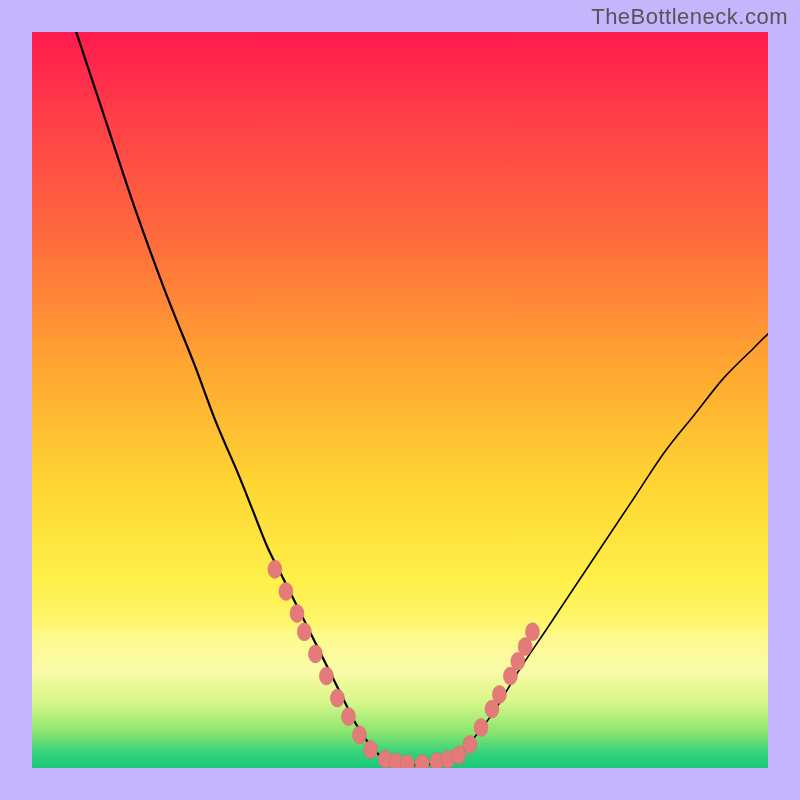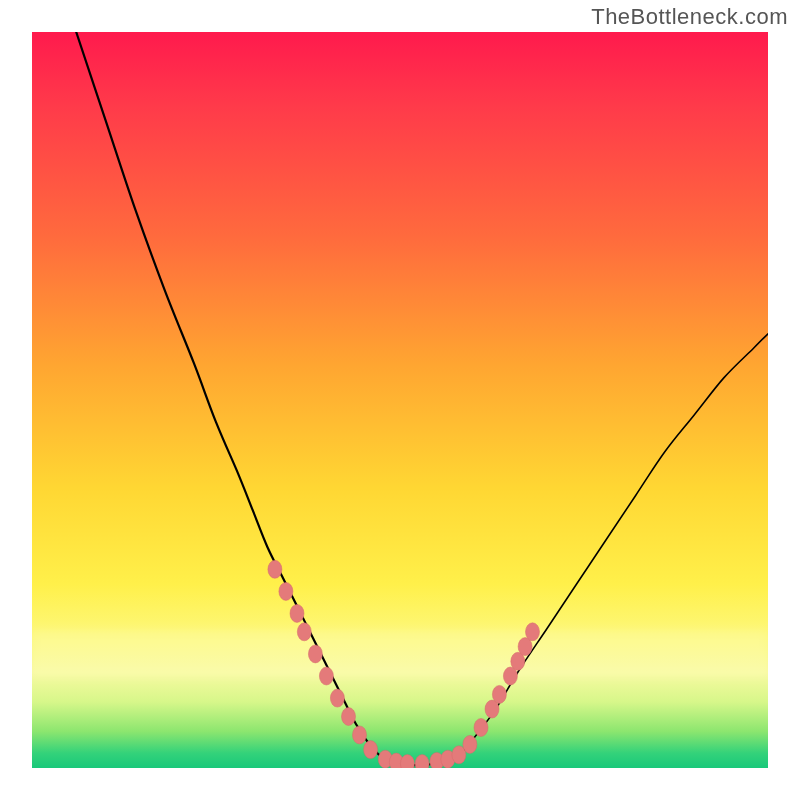--- a/index.html
+++ b/index.html
@@ -9,21 +9,21 @@
     height: 800px;
     background: #000;
     font-family: Arial, Helvetica, sans-serif;
   }
   .frame {
     position: absolute;
     left: 0;
     top: 0;
     width: 800px;
     height: 800px;
-    background: #ffffff;
+    background: #c4b5fd;
   }
   .watermark {
     position: absolute;
     top: 4px;
     right: 12px;
     color: #555;
     font-size: 22px;
     font-weight: 500;
     letter-spacing: 0.5px;
   }

